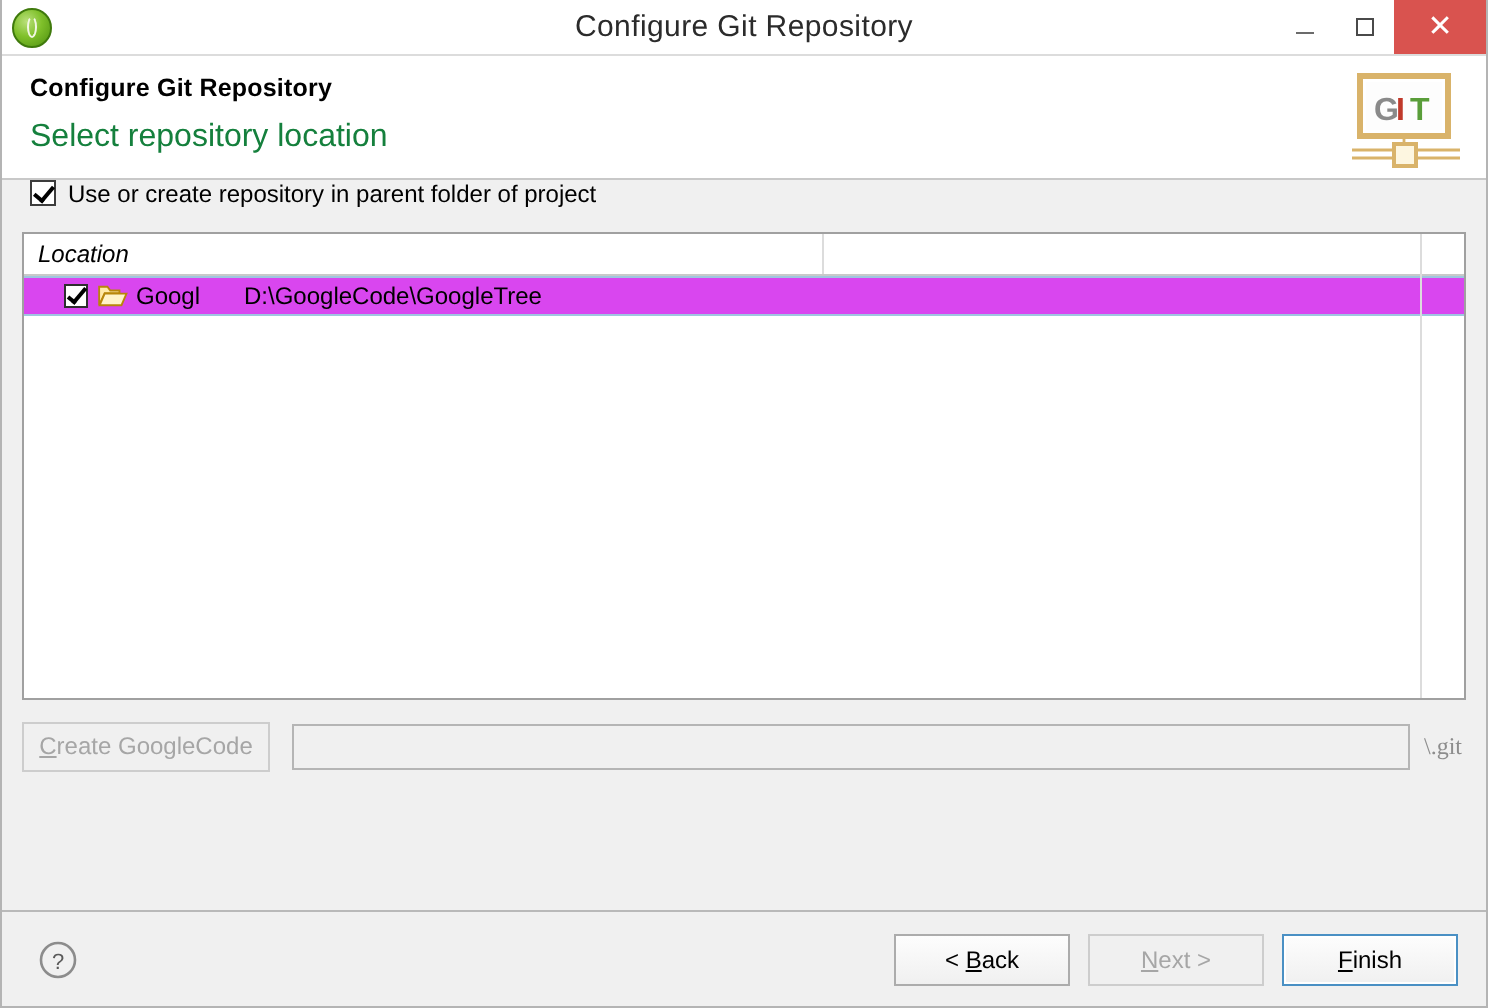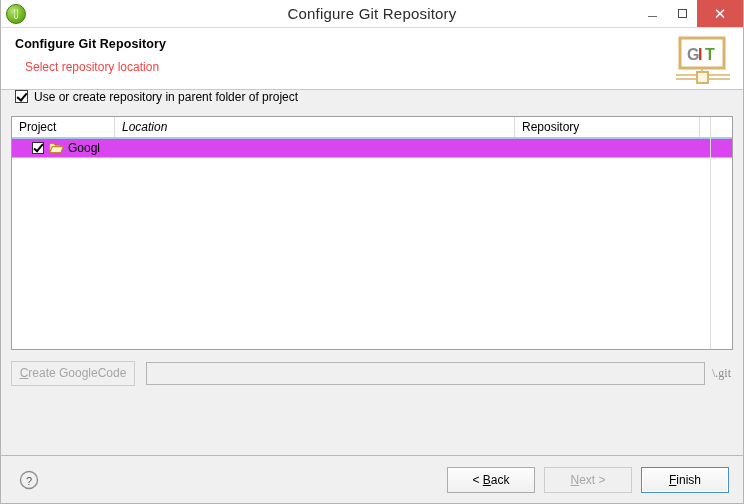--- a/index.html
+++ b/index.html
@@ -119,23 +119,22 @@
     box-sizing: border-box;
   }
   .header-title {
     font-size: 12.5px;
     font-weight: bold;
     color: #000000;
     letter-spacing: .1px;
   }
   .header-sub {
     margin-top: 9px;
-    margin-left: 10px;
-    font-size: 12px;
-    color: #ef4444;
+    font-size: 16px;
+    color: #15803d;
   }
   .git-logo {
     position: absolute;
     right: 11px;
     top: 6px;
     width: 58px;
     height: 52px;
   }
 
   
@@ -393,35 +392,34 @@
 
     <div class="parent-check-row">
       <span class="cbox checked"></span>
       <span class="lbl">Use or create repository in parent folder of project</span>
     </div>
 
     <div class="table-wrap">
       <div class="table-divider" style="right:21px;"></div>
 
       <div class="thead">
-        <div class="th col-project">Project</div>
         <div class="th col-location">Location</div>
-        <div class="th col-repo">Repository</div>
         <div class="th col-pad"></div>
       </div>
 
       <div class="trow">
         <div class="td col-project">
           <span class="row-cbox"></span>
           <svg class="folder-icon" viewBox="0 0 16 13">
             <path d="M0.5 11.5 V1.5 H5 L6.5 3.5 H11.5 V5 H3.5 L0.5 11.5 Z" fill="#ffe9a8" stroke="#b8860b" stroke-width="1"></path>
             <path d="M3.5 5.2 H15.3 L12.6 11.5 H0.8 Z" fill="#fff3c9" stroke="#b8860b" stroke-width="1"></path>
           </svg>
           <span class="proj-name">Googl</span>
         </div>
+        <div class="td col-location">D:\GoogleCode\GoogleTree</div>
         <div class="td col-pad"></div>
       </div>
     </div>
 
     <div class="create-row">
       <div class="btn create-btn disabled">
         <span class="mn">C</span>
           <span>reate GoogleCode</span>
       </div>
       <input class="path-input" type="text" disabled="" value="" style="">

